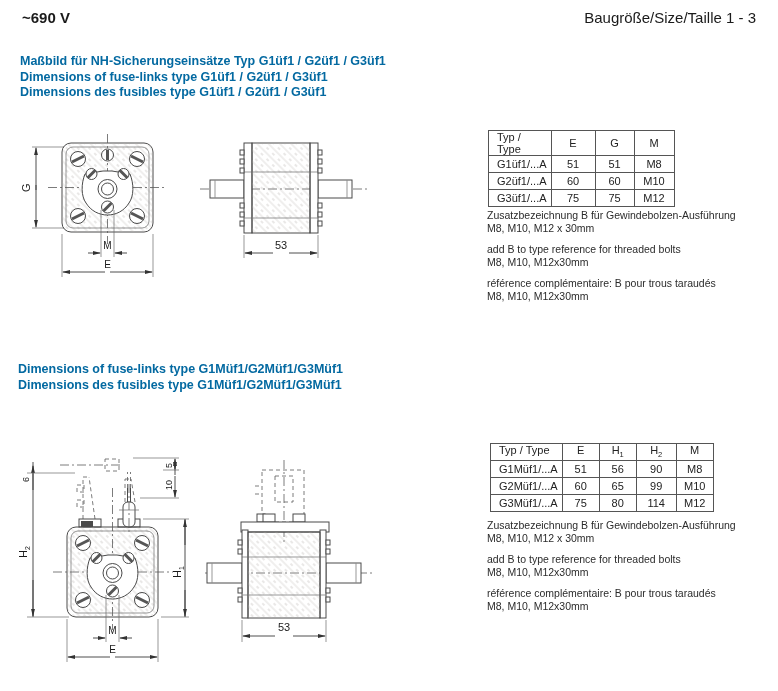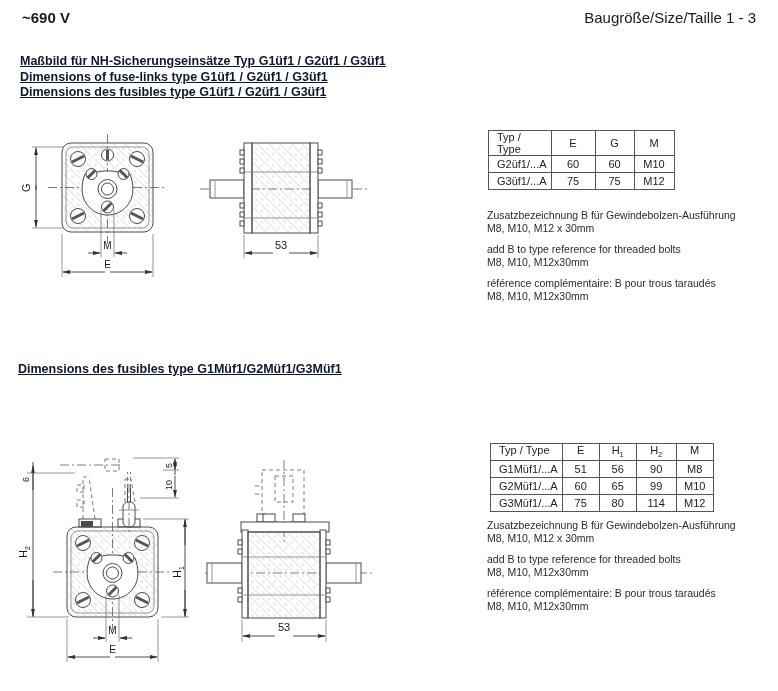--- a/index.html
+++ b/index.html
@@ -1,21 +1,21 @@
 <!DOCTYPE html>
 <html><head>
 <meta charset="utf-8">
 <style>
   html,body{margin:0;padding:0;background:#ffffff;}
   .page{position:relative;width:778px;height:691px;background:#fff;
         font-family:"Liberation Sans","DejaVu Sans",sans-serif;color:#1a1a1a;overflow:hidden;}
   .abs{position:absolute;}
   .voltage{left:22px;top:9px;font-size:15px;font-weight:bold;}
   .size-title{right:22px;top:9px;font-size:15px;font-weight:normal;}
-  .heading{font-size:12.5px;font-weight:bold;line-height:15.5px;color:#0f172a;text-decoration:underline;}
+  .heading{font-size:12.5px;font-weight:bold;line-height:15.5px;color:#0369a1;}
   .h1blk{left:20px;top:54px;}
   .h2blk{left:18px;top:362px;}
   table.dim{border-collapse:collapse;font-size:11px;color:#222;}
   table.dim td,table.dim th{border:1px solid #555;height:16px;padding:0 4px;
     text-align:center;font-weight:normal;vertical-align:middle;}
   table.dim td:first-child,table.dim th:first-child{text-align:left;padding-left:8px;margin-left:39px;}
   table.dim sub{font-size:7.5px;}
   .t1{left:488px;top:130px;}
   .t2{left:490px;top:443px;}
   .notes{width:300px;font-size:10.5px;line-height:13px;color:#2b2b2b;}
@@ -182,20 +182,26 @@
         <col style="width:40px">
       </colgroup>
     <tbody>
         <tr>
       <th>Typ / Type</th>
       <th>E</th>
       <th>G</th>
       <th>M</th>
     </tr>
     <tr>
+      <td>G1üf1/...A</td>
+      <td>51</td>
+      <td>51</td>
+      <td>M8</td>
+    </tr>
+    <tr>
       <td>G2üf1/...A</td>
       <td>60</td>
       <td>60</td>
       <td>M10</td>
     </tr>
     <tr>
       <td>G3üf1/...A</td>
       <td>75</td>
       <td>75</td>
       <td>M12</td>
@@ -212,20 +218,21 @@
       <span>add B to type reference for threaded bolts</span><br>
       <span>M8, M10, M12x30mm</span>
     </p>
     <p class="note">
       <span>référence complémentaire: B pour trous taraudés</span><br>
       <span>M8, M10, M12x30mm</span>
     </p>
   </div>
 
   <div class="abs h2blk heading">
+    <div>Dimensions of fuse-links type G1Müf1/G2Müf1/G3Müf1</div>
     <div>Dimensions des fusibles type G1Müf1/G2Müf1/G3Müf1</div>
   </div>
 
   <svg class="abs" style="left:15px;top:430px" width="185" height="260" viewBox="0 0 185 260">
     <g>
       <line class="diml" x1="18" y1="32" x2="18" y2="187"></line>
       <line class="diml" x1="18" y1="60" x2="18" y2="36" marker-end="url(#ah)"></line>
       <line class="diml" x1="18" y1="150" x2="18" y2="186" marker-end="url(#ah)"></line>
       <line class="thin" x1="12" y1="43" x2="60" y2="43"></line>
       <line class="thin" x1="12" y1="187" x2="54" y2="187"></line>

